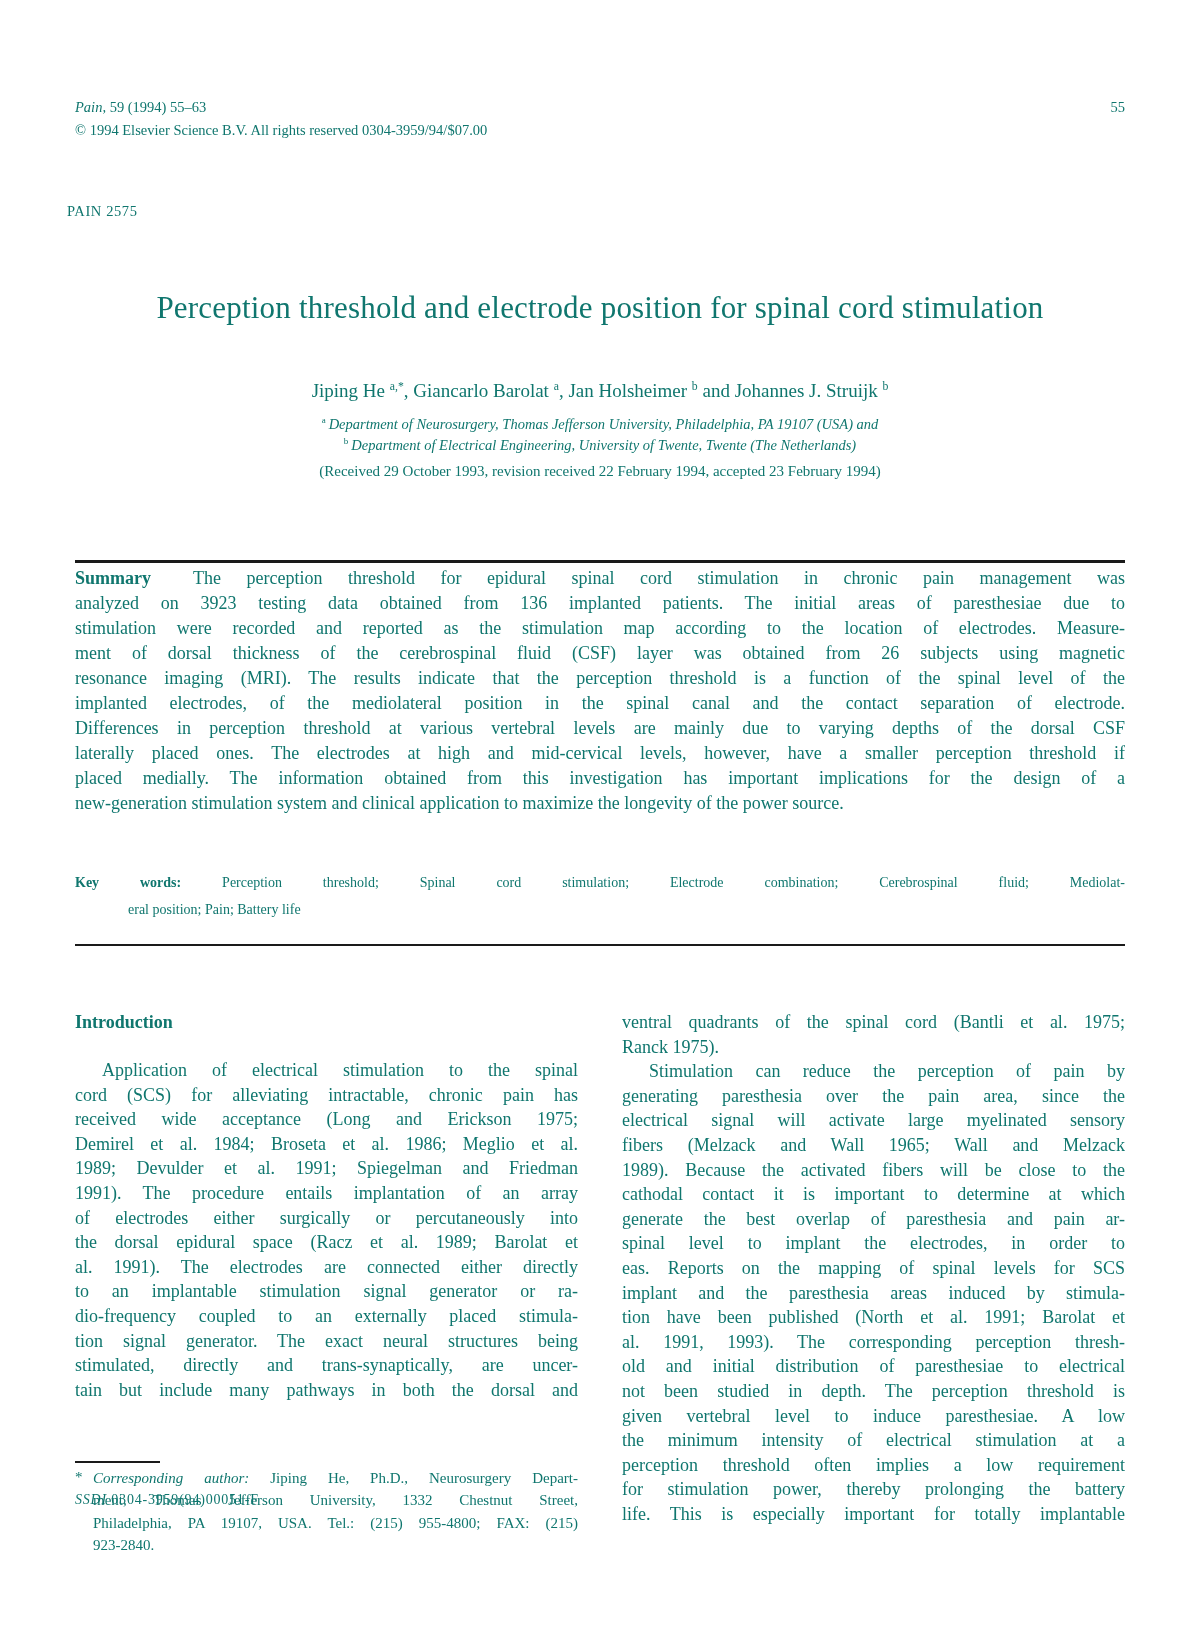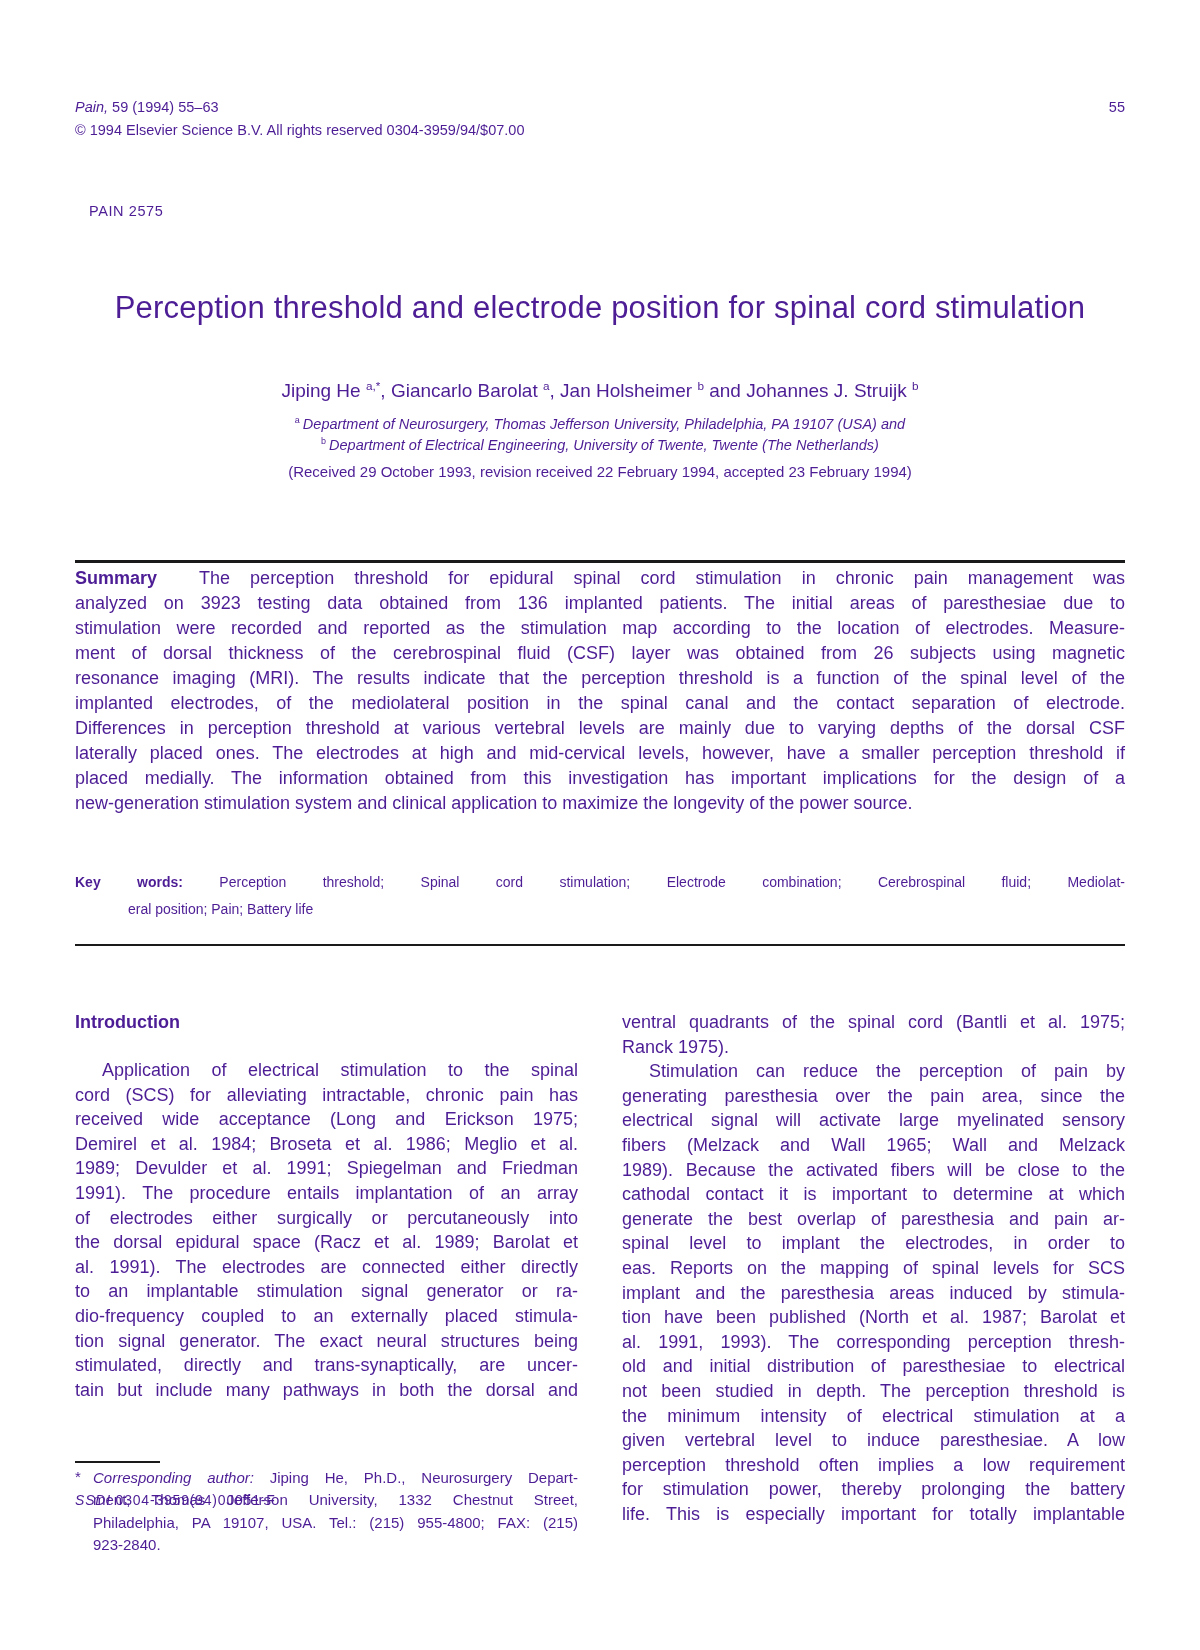--- a/index.html
+++ b/index.html
@@ -2,30 +2,30 @@
 <html><head>
 <meta charset="utf-8">
 <style>
   html, body { margin: 0; padding: 0; background: #e8e8e8; }
   .page {
     position: relative;
     width: 1200px;
     height: 1650px;
     margin: 0 auto;
     background: #ffffff;
-    font-family: Liberation Sans, sans-serif;
-    color: #4c1d95;
+    font-family: Liberation Serif, serif;
+    color: #0f766e;
     overflow: hidden;
   }
   sup { font-size: 0.62em; line-height: 0; vertical-align: super; }
   i { font-style: italic; }
 
   .hdr { position: absolute; top: 96px; left: 75px; font-size: 14.5px; line-height: 22.5px; }
   .pagenum { position: absolute; top: 96px; left: 75px; width: 1050px; text-align: right; font-size: 14.5px; line-height: 22.5px; }
-  .artid { position: absolute; top: 203px; left: 89px; font-size: 14.5px; letter-spacing: 0.6px; }
+  .artid { position: absolute; top: 203px; left: 67px; font-size: 14.5px; letter-spacing: 0.6px; }
 
   .title { position: absolute; top: 290px; left: 0; width: 1200px; margin: 0; text-align: center;
            font-size: 31px; font-weight: normal; letter-spacing: 0.2px; }
   .authors { position: absolute; top: 380px; left: 0; width: 1200px; text-align: center; font-size: 19px; }
   .affils { position: absolute; top: 414px; left: 0; width: 1200px; text-align: center; font-size: 14.5px; line-height: 21px; }
   .affils sup { margin-right: 3px; }
   .received { position: absolute; top: 463px; left: 0; width: 1200px; text-align: center; font-size: 15px; }
 
   .rule-top { position: absolute; top: 560px; left: 75px; width: 1050px; border-top: 3px solid #1a1a1a; }
   .rule-bottom { position: absolute; top: 944px; left: 75px; width: 1050px; border-top: 2px solid #1a1a1a; }
@@ -128,26 +128,26 @@
         <div class="jline">  Stimulation can reduce the perception of pain by</div>
         <div class="jline">generating paresthesia over the pain area, since the</div>
         <div class="jline">electrical signal will activate large myelinated sensory</div>
         <div class="jline">fibers (Melzack and Wall 1965; Wall and Melzack</div>
         <div class="jline">1989). Because the activated fibers will be close to the</div>
         <div class="jline">cathodal contact it is important to determine at which</div>
         <div class="jline">generate the best overlap of paresthesia and pain ar-</div>
         <div class="jline">spinal level to implant the electrodes, in order to</div>
         <div class="jline">eas. Reports on the mapping of spinal levels for SCS</div>
         <div class="jline">implant and the paresthesia areas induced by stimula-</div>
-        <div class="jline">tion have been published (North et al. 1987; Barolat et</div>
+        <div class="jline">tion have been published (North et al. 1991; Barolat et</div>
         <div class="jline">al. 1991, 1993). The corresponding perception thresh-</div>
         <div class="jline">old and initial distribution of paresthesiae to electrical</div>
         <div class="jline">not been studied in depth. The perception threshold is</div>
+        <div class="jline">given vertebral level to induce paresthesiae. A low</div>
         <div class="jline">the minimum intensity of electrical stimulation at a</div>
-        <div class="jline">given vertebral level to induce paresthesiae. A low</div>
         <div class="jline">perception threshold often implies a low requirement</div>
         <div class="jline">for stimulation power, thereby prolonging the battery</div>
         <div class="jline">life. This is especially important for totally implantable</div>
       </div>
   </div>
 
   <div class="fnrule"></div>
 
   <div class="footnote">
     <span class="fnmark">*</span>

